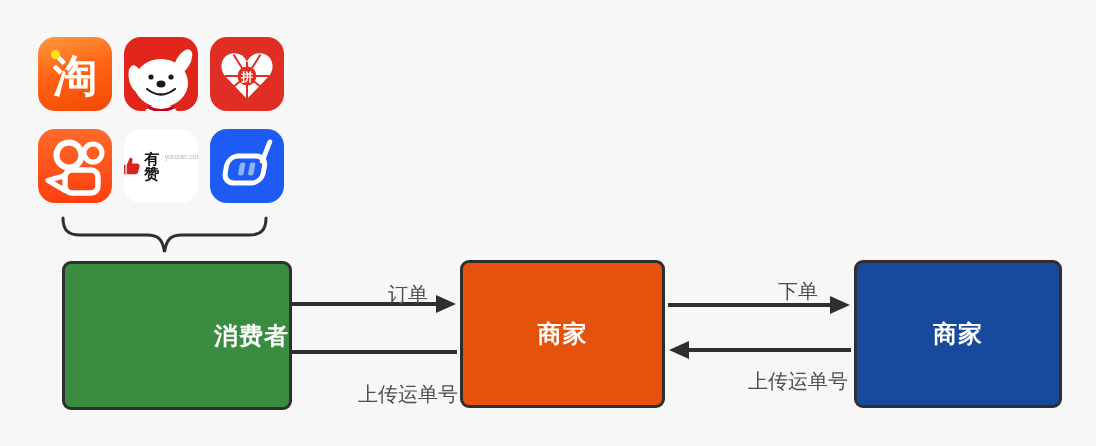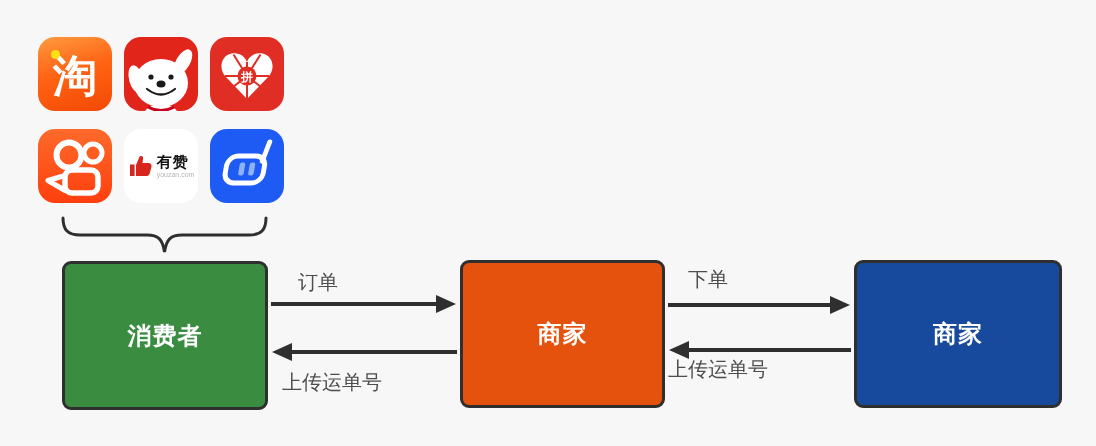--- a/index.html
+++ b/index.html
@@ -22,41 +22,41 @@
   .taobao { background:linear-gradient(165deg,#ff9a3f 0%,#ff6414 45%,#f44b06 95%); }
   .tb-char { color:#fff; font-size:44px; font-weight:bold; line-height:1; margin-top:3px; }
   .tb-dot { position:absolute; left:13px; top:13px; width:9px; height:9px; border-radius:50%; background:#ffe011; }
   .jd  { background:#e1251b; }
   .pdd { background:#e02e24; }
   .ks  { background:linear-gradient(180deg,#ff6a2b,#fe3f0e); }
   .yz  { background:#ffffff; }
   .wd  { background:#1e5bf5; }
 
   .yz-inner { display:flex; align-items:center; gap:3px; }
-  .yz-col { display:flex; flex-direction:column; line-height:1; }
+  .yz-col { display:flex; line-height:1; }
   .yz-name { font-size:15px; font-weight:bold; color:#111; letter-spacing:1px; }
   .yz-sub  { font-size:7px; color:#b5b5b5; margin-top:2px; }
 
   
   svg.overlay { position:absolute; left:0; top:0; }
 
   
   .node {
     position:absolute; box-sizing:border-box;
     border:3px solid #2f2f2f; border-radius:9px;
     display:flex; align-items:center; justify-content:center;
     color:#fff; font-weight:bold; font-size:24px; letter-spacing:1px;
   }
-  .node-consumer          { left:62px;  top:261px; width:206px; height:149px; background:#3a8c40; }
+  .node-consumer          { left:62px;  top:261px; width:230px; height:149px; background:#3a8c40;justify-content:flex-end; }
   .node-merchant-platform { left:460px; top:260px; width:205px; height:148px; background:#e5520e; }
   .node-merchant-erp      { left:854px; top:260px; width:208px; height:148px; background:#17499d; }
 
   
   .edge-label {
-    position:absolute; color:#4d4d4d; font-size:20px; text-align:left;
+    position:absolute; color:#4d4d4d; font-size:20px; text-align:right;margin-top:12px;
   }
   .lbl-order  { left:298px; top:269px; width:130px; }
   .lbl-upload { left:282px; top:369px; width:176px; }
   .lbl-place  { left:688px; top:266px; width:130px; }
   .lbl-ship   { left:668px; top:356px; width:180px; line-height:26px; }
 </style>
 </head>
 <body>
 
 <div class="canvas">

